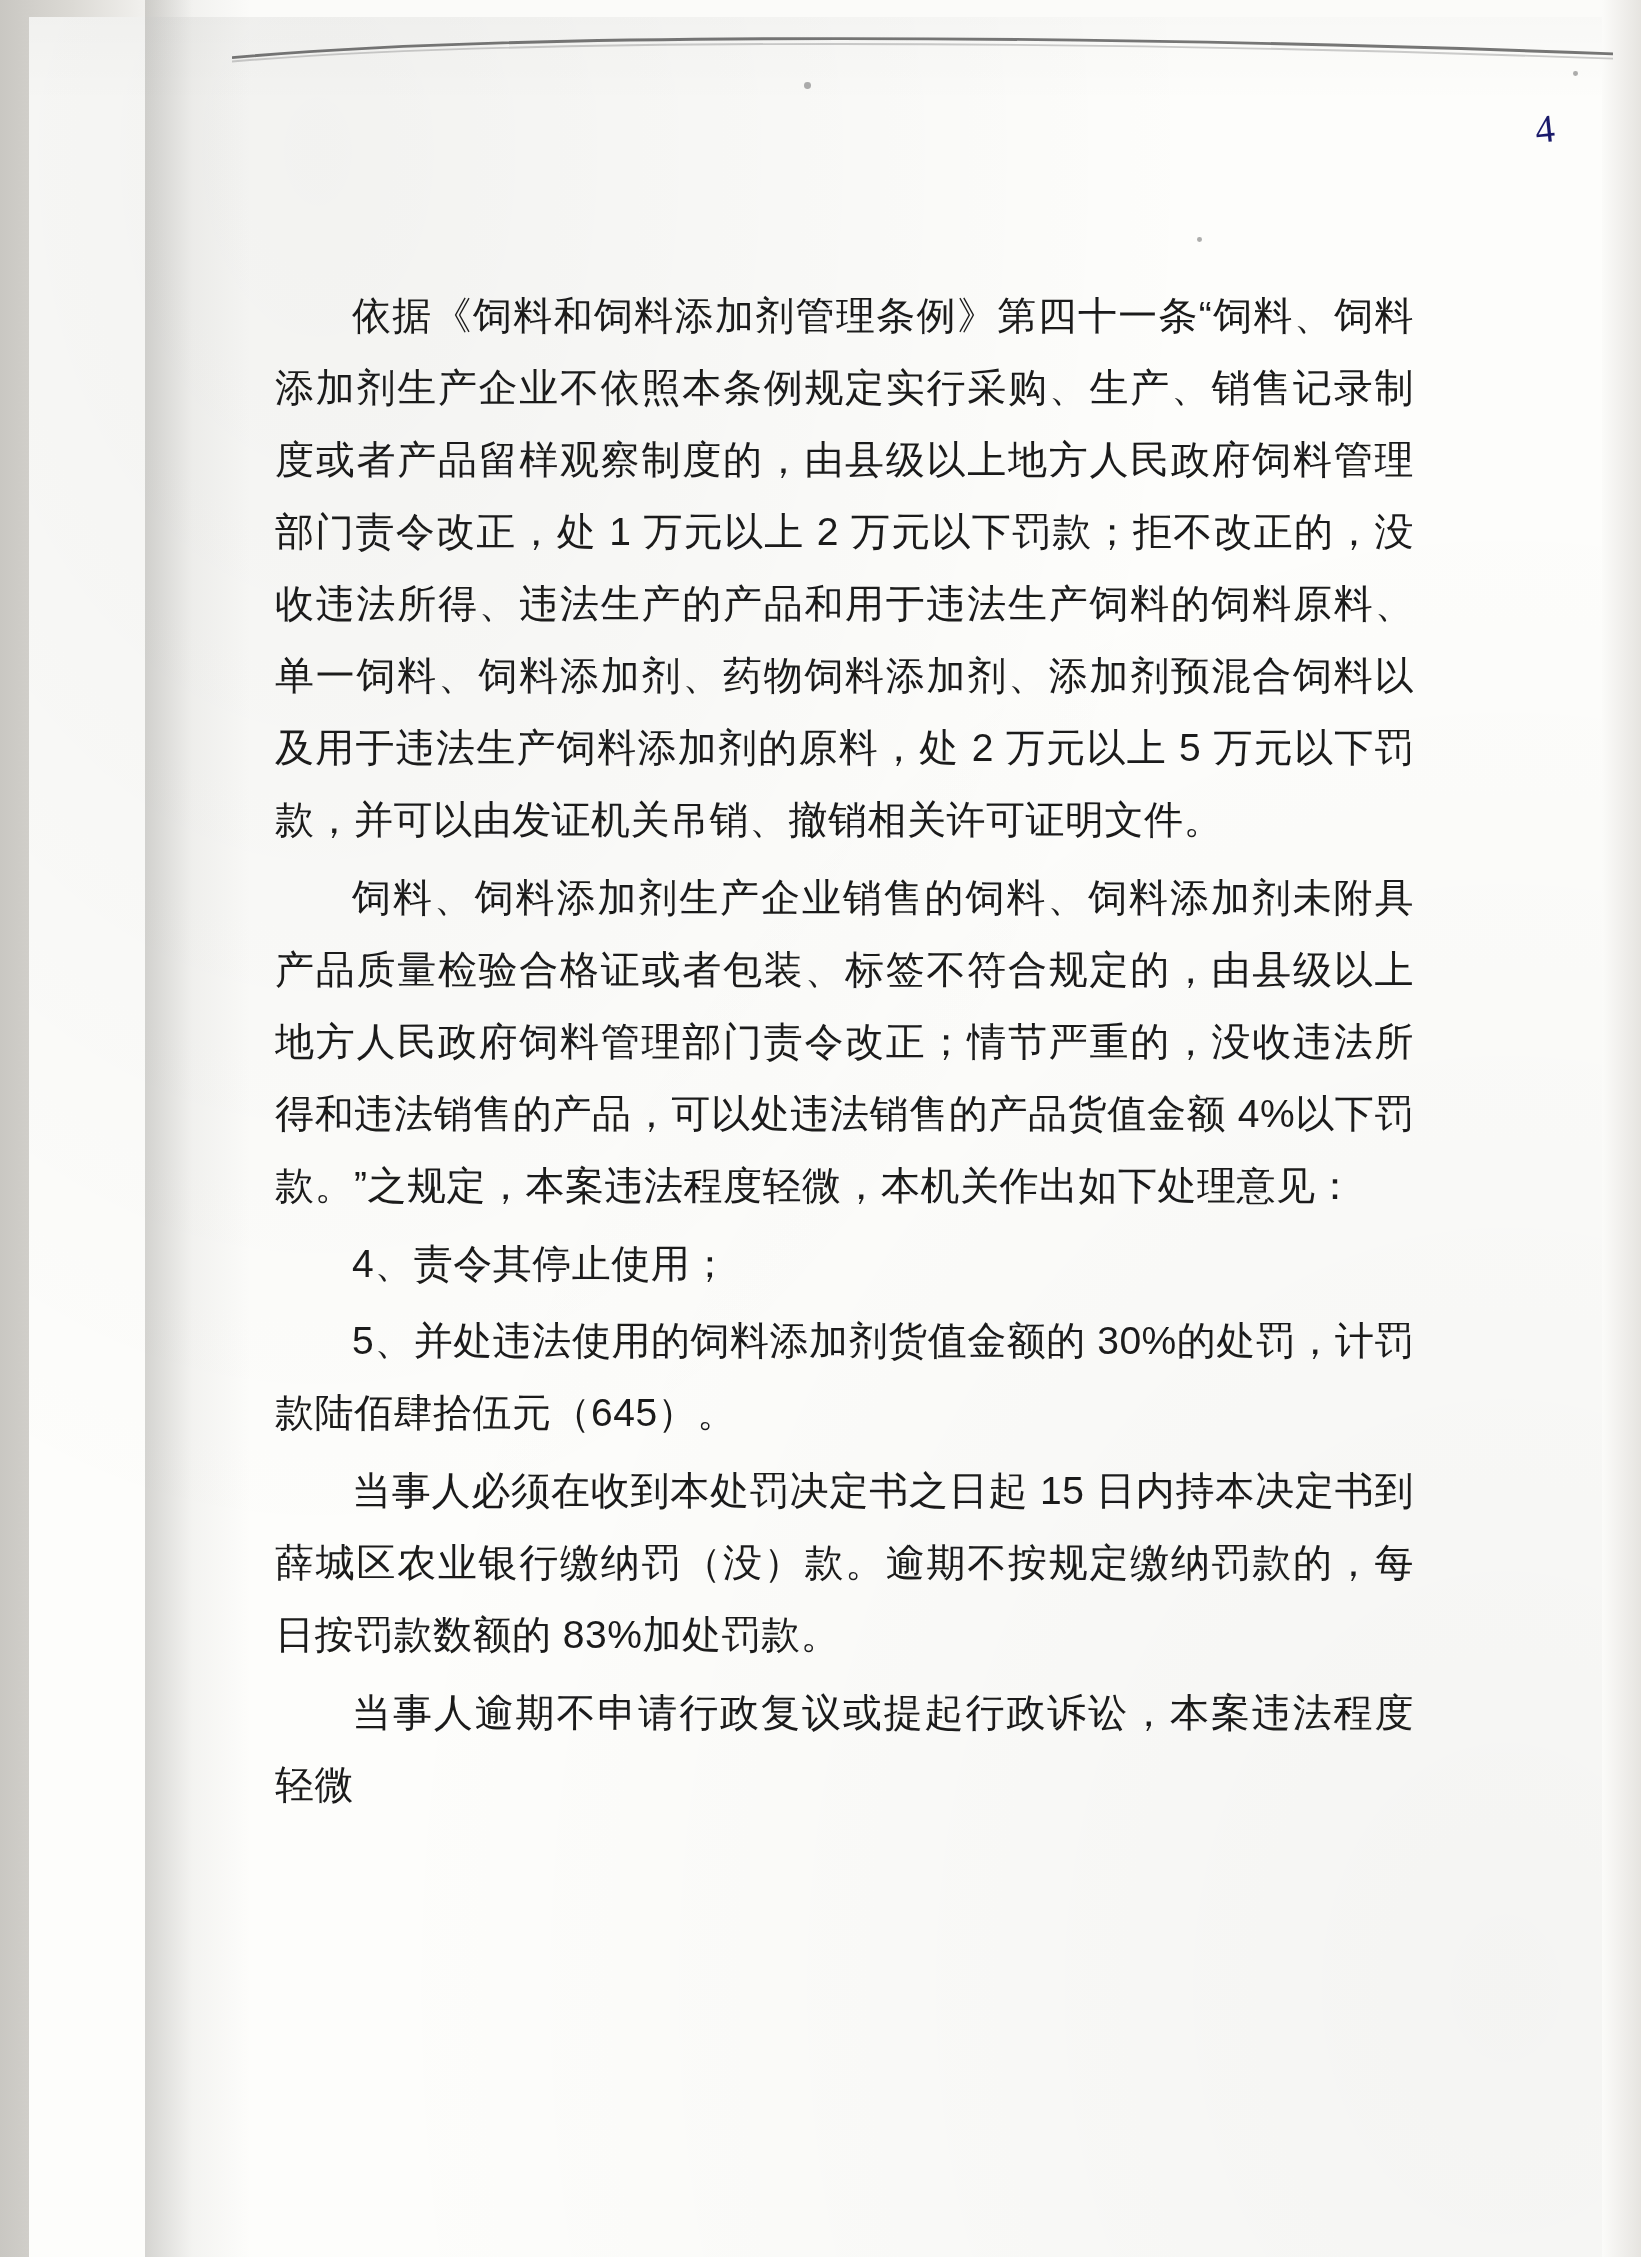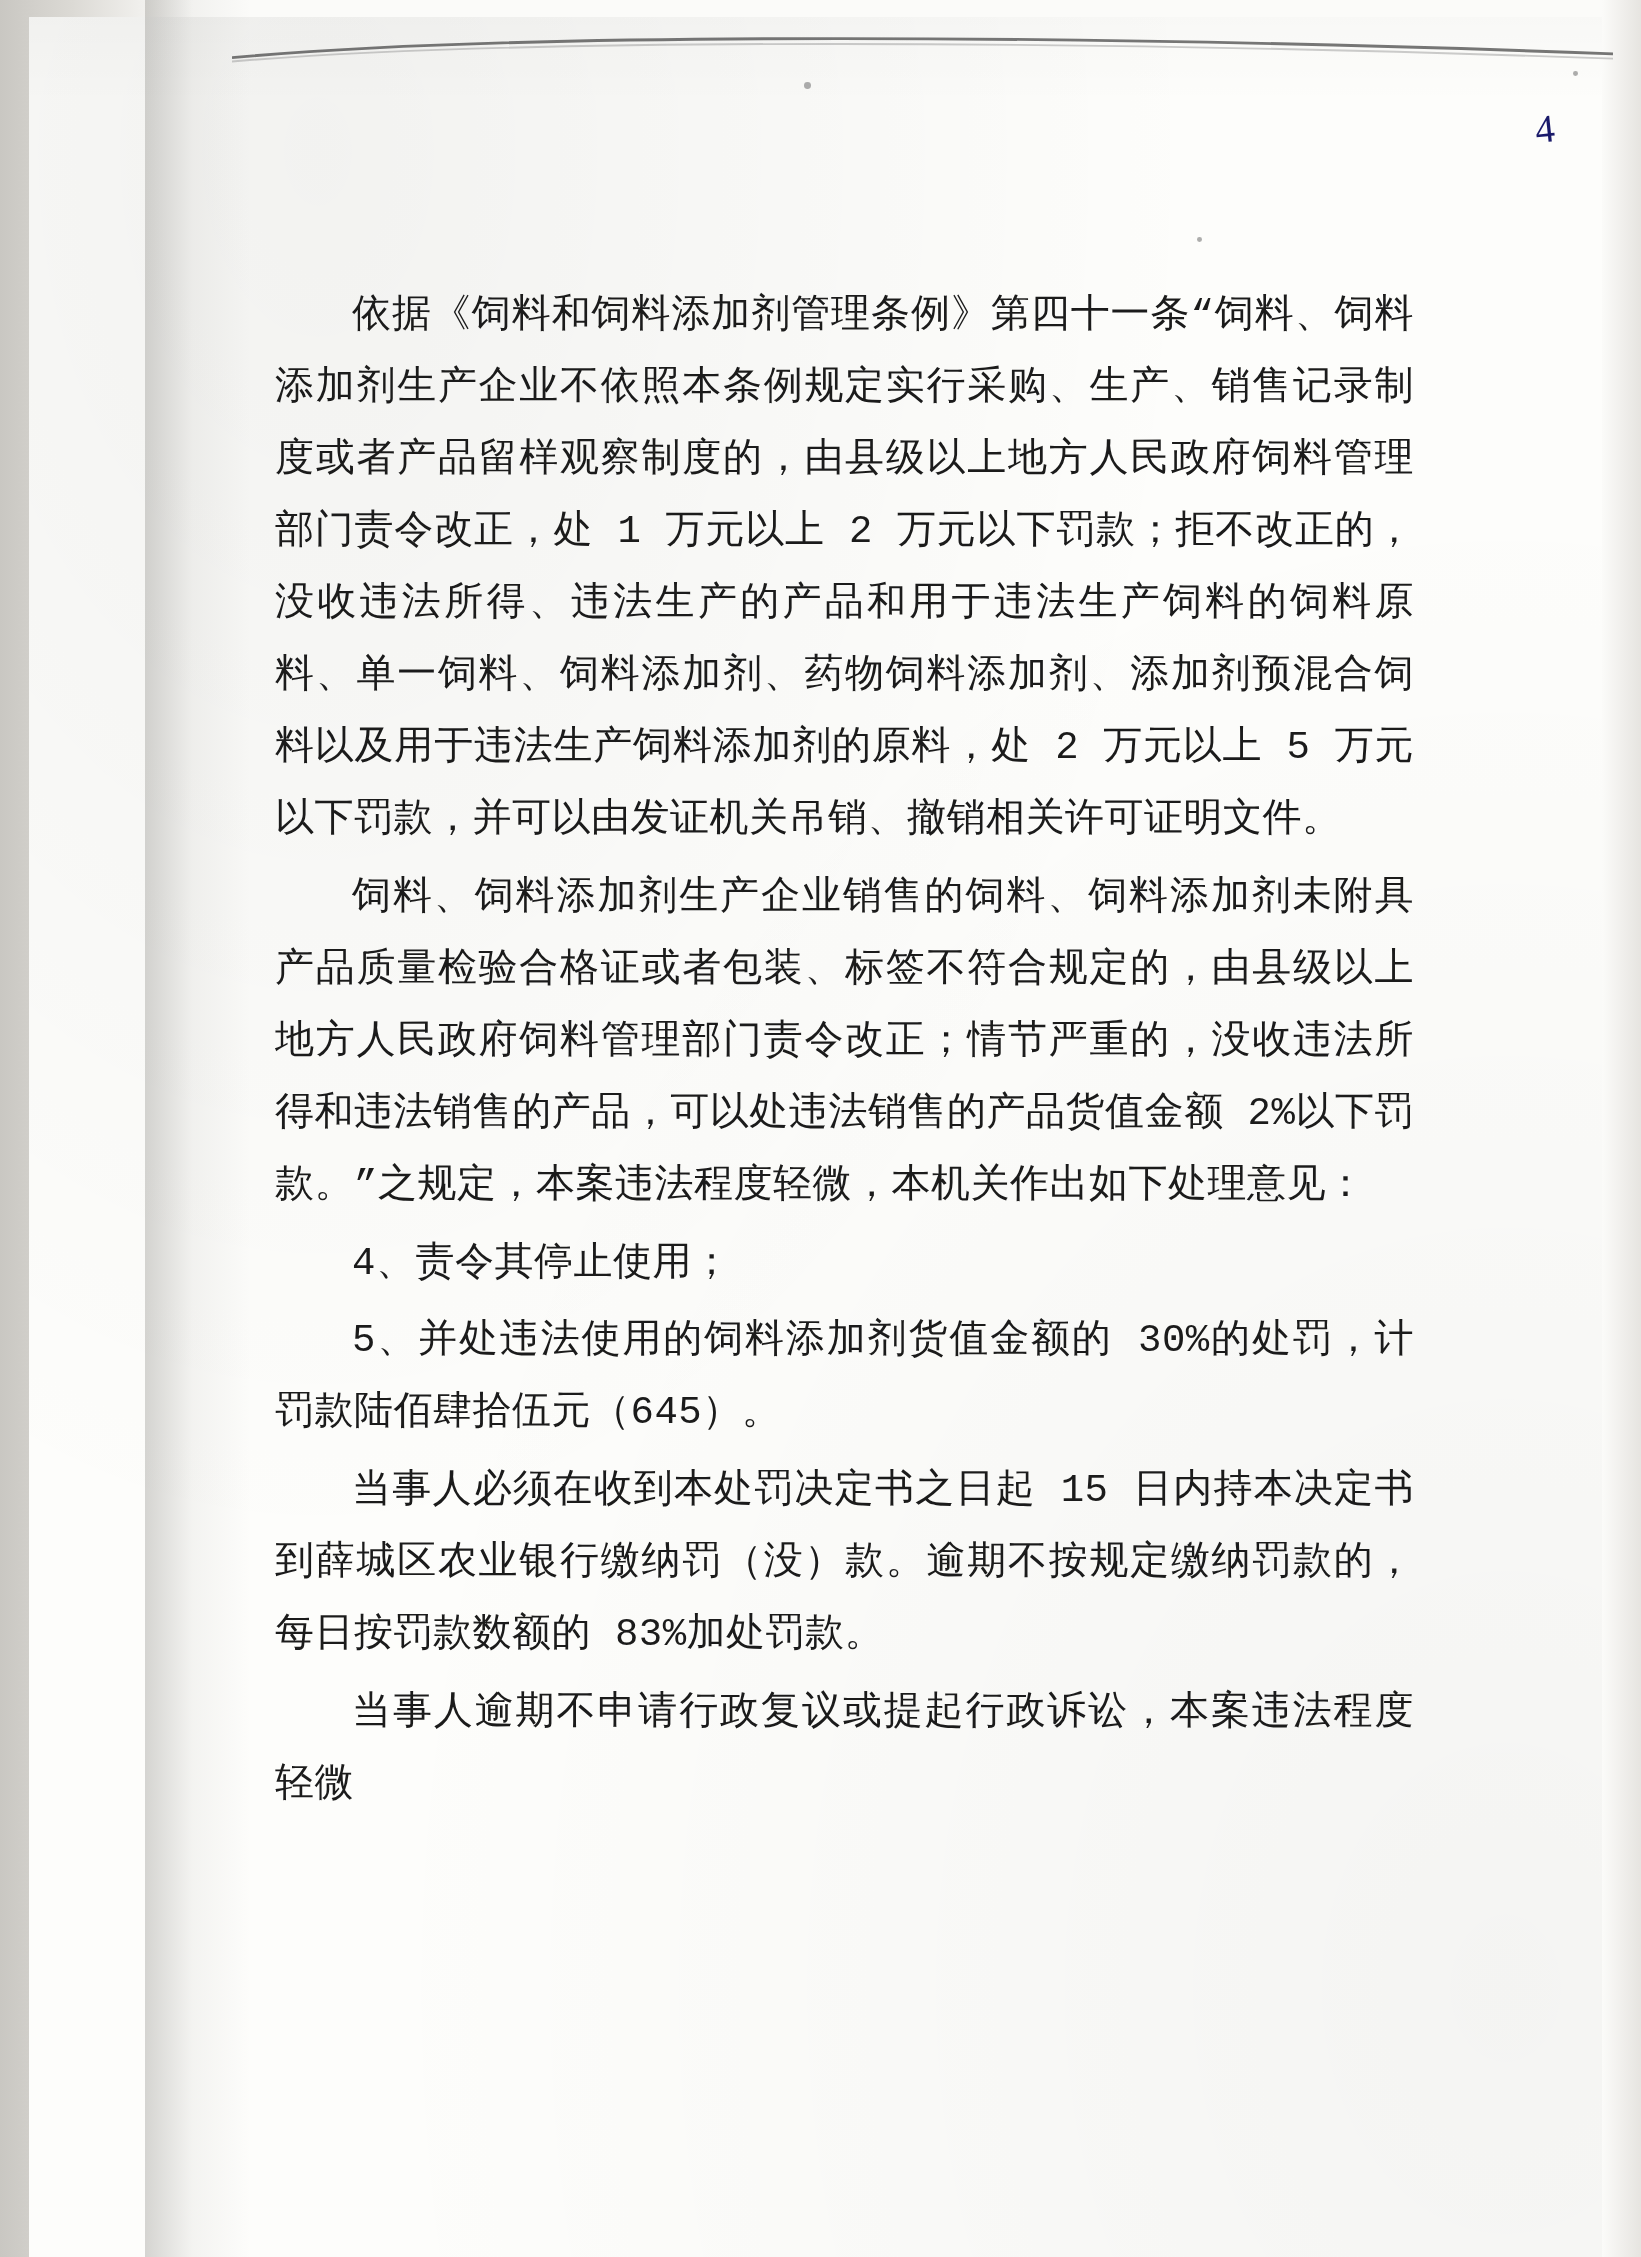--- a/index.html
+++ b/index.html
@@ -87,21 +87,21 @@
     width: 1139px;
   }
   p.para {
     margin: 0 0 5.8px 0;
     font-size: 39px;
     line-height: 72px;
     color: #1b1b1b;
     text-align: justify;
     text-justify: inter-ideograph;
     letter-spacing: 0.5px;
-    font-family: Liberation Mono, monospace;
+    font-family: Liberation Sans, sans-serif;
   }
   p.indent {
     text-indent: 77px;
   }
   .page-number {
     position: absolute;
     right: 87px;
     top: 106px;
     font-size: 39px;
     color: #1a1a6a;
@@ -133,20 +133,20 @@
   </svg>
 
   <div class="ink-dot" style="left:804px; top:82px;"></div>
   <div class="ink-dot" style="left:1197px; top:237px; width:4.8px; height:4.8px;"></div>
   <div class="ink-dot" style="left:1573px; top:71px; width:4.8px; height:4.8px;"></div>
 
   <div class="page-number">4</div>
 
   <div class="content">
     <p class="para indent">依据《饲料和饲料添加剂管理条例》第四十一条“饲料、饲料添加剂生产企业不依照本条例规定实行采购、生产、销售记录制度或者产品留样观察制度的，由县级以上地方人民政府饲料管理部门责令改正，处 1 万元以上 2 万元以下罚款；拒不改正的，没收违法所得、违法生产的产品和用于违法生产饲料的饲料原料、单一饲料、饲料添加剂、药物饲料添加剂、添加剂预混合饲料以及用于违法生产饲料添加剂的原料，处 2 万元以上 5 万元以下罚款，并可以由发证机关吊销、撤销相关许可证明文件。</p>
-    <p class="para indent">饲料、饲料添加剂生产企业销售的饲料、饲料添加剂未附具产品质量检验合格证或者包装、标签不符合规定的，由县级以上地方人民政府饲料管理部门责令改正；情节严重的，没收违法所得和违法销售的产品，可以处违法销售的产品货值金额 2%以下罚款。”之规定，本案违法程度轻微，本机关作出如下处理意见：</p>
+    <p class="para indent">饲料、饲料添加剂生产企业销售的饲料、饲料添加剂未附具产品质量检验合格证或者包装、标签不符合规定的，由县级以上地方人民政府饲料管理部门责令改正；情节严重的，没收违法所得和违法销售的产品，可以处违法销售的产品货值金额 4%以下罚款。”之规定，本案违法程度轻微，本机关作出如下处理意见：</p>
     <p class="para indent">4、责令其停止使用；</p>
     <p class="para indent">5、并处违法使用的饲料添加剂货值金额的 30%的处罚，计罚款陆佰肆拾伍元（645）。</p>
     <p class="para indent">当事人必须在收到本处罚决定书之日起 15 日内持本决定书到薛城区农业银行缴纳罚（没）款。逾期不按规定缴纳罚款的，每日按罚款数额的 83%加处罚款。</p>
     <p class="para indent">当事人逾期不申请行政复议或提起行政诉讼，本案违法程度轻微</p>
   </div>
 </div>
 
 
 </body></html>

